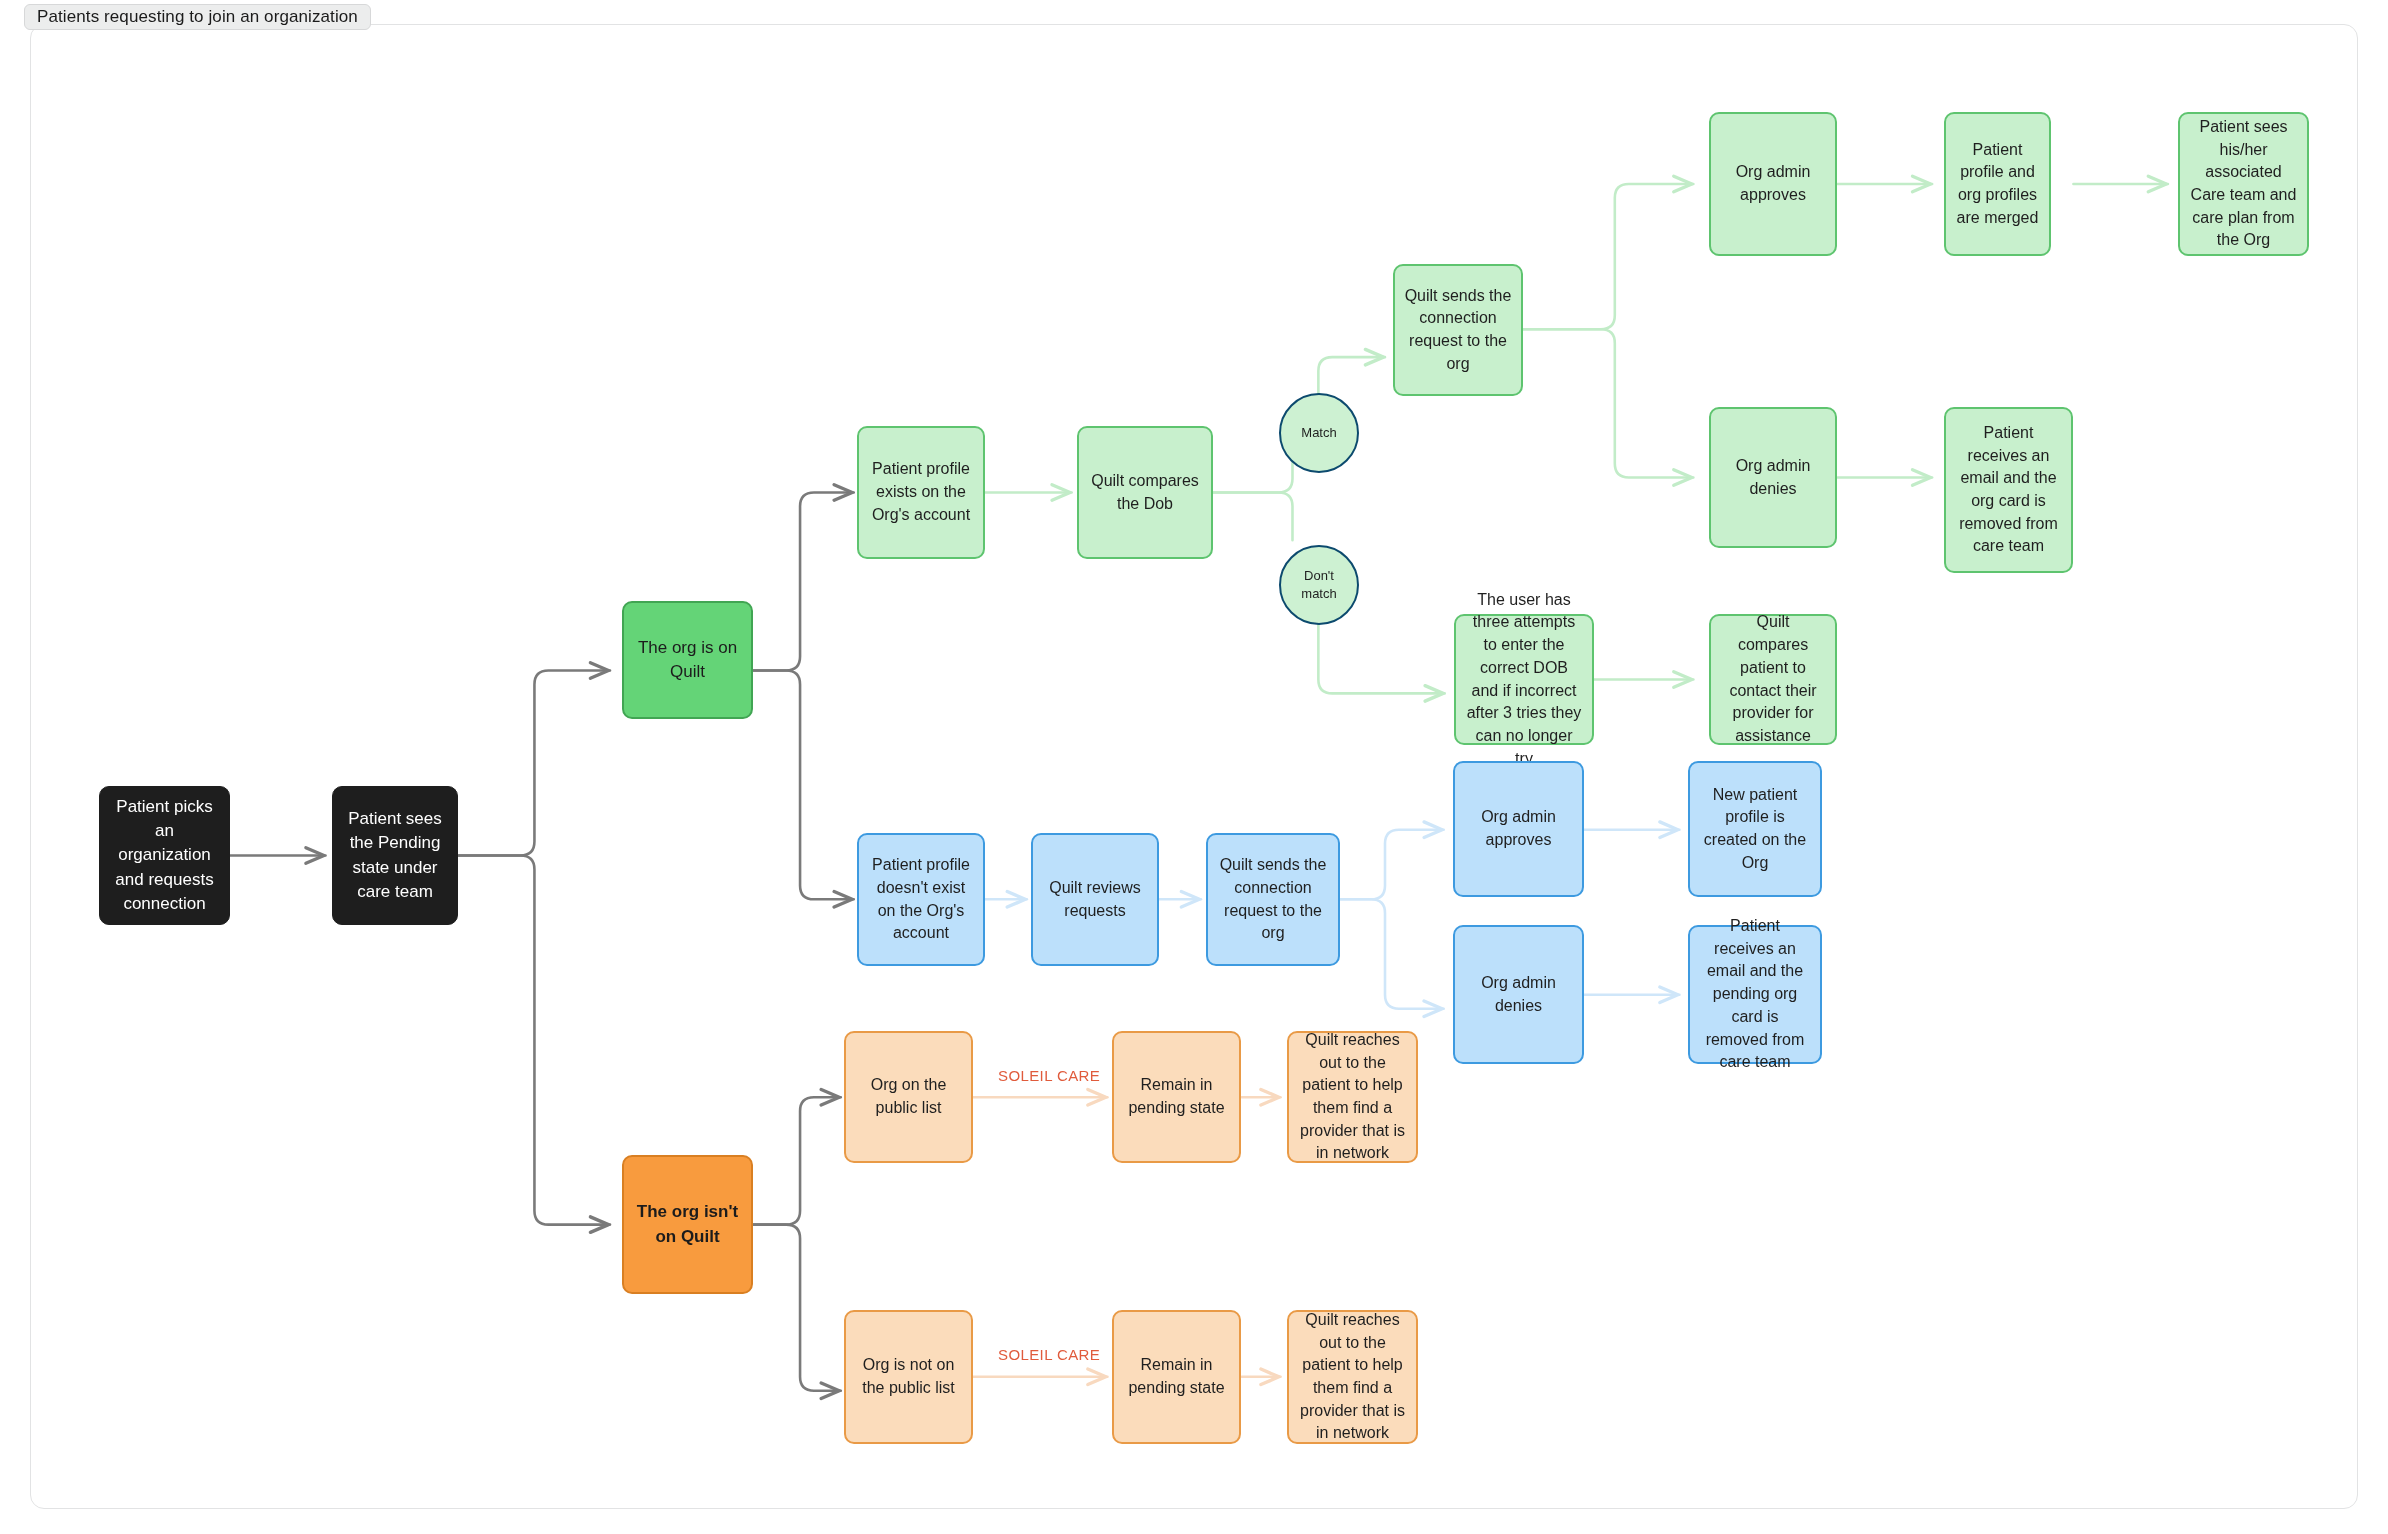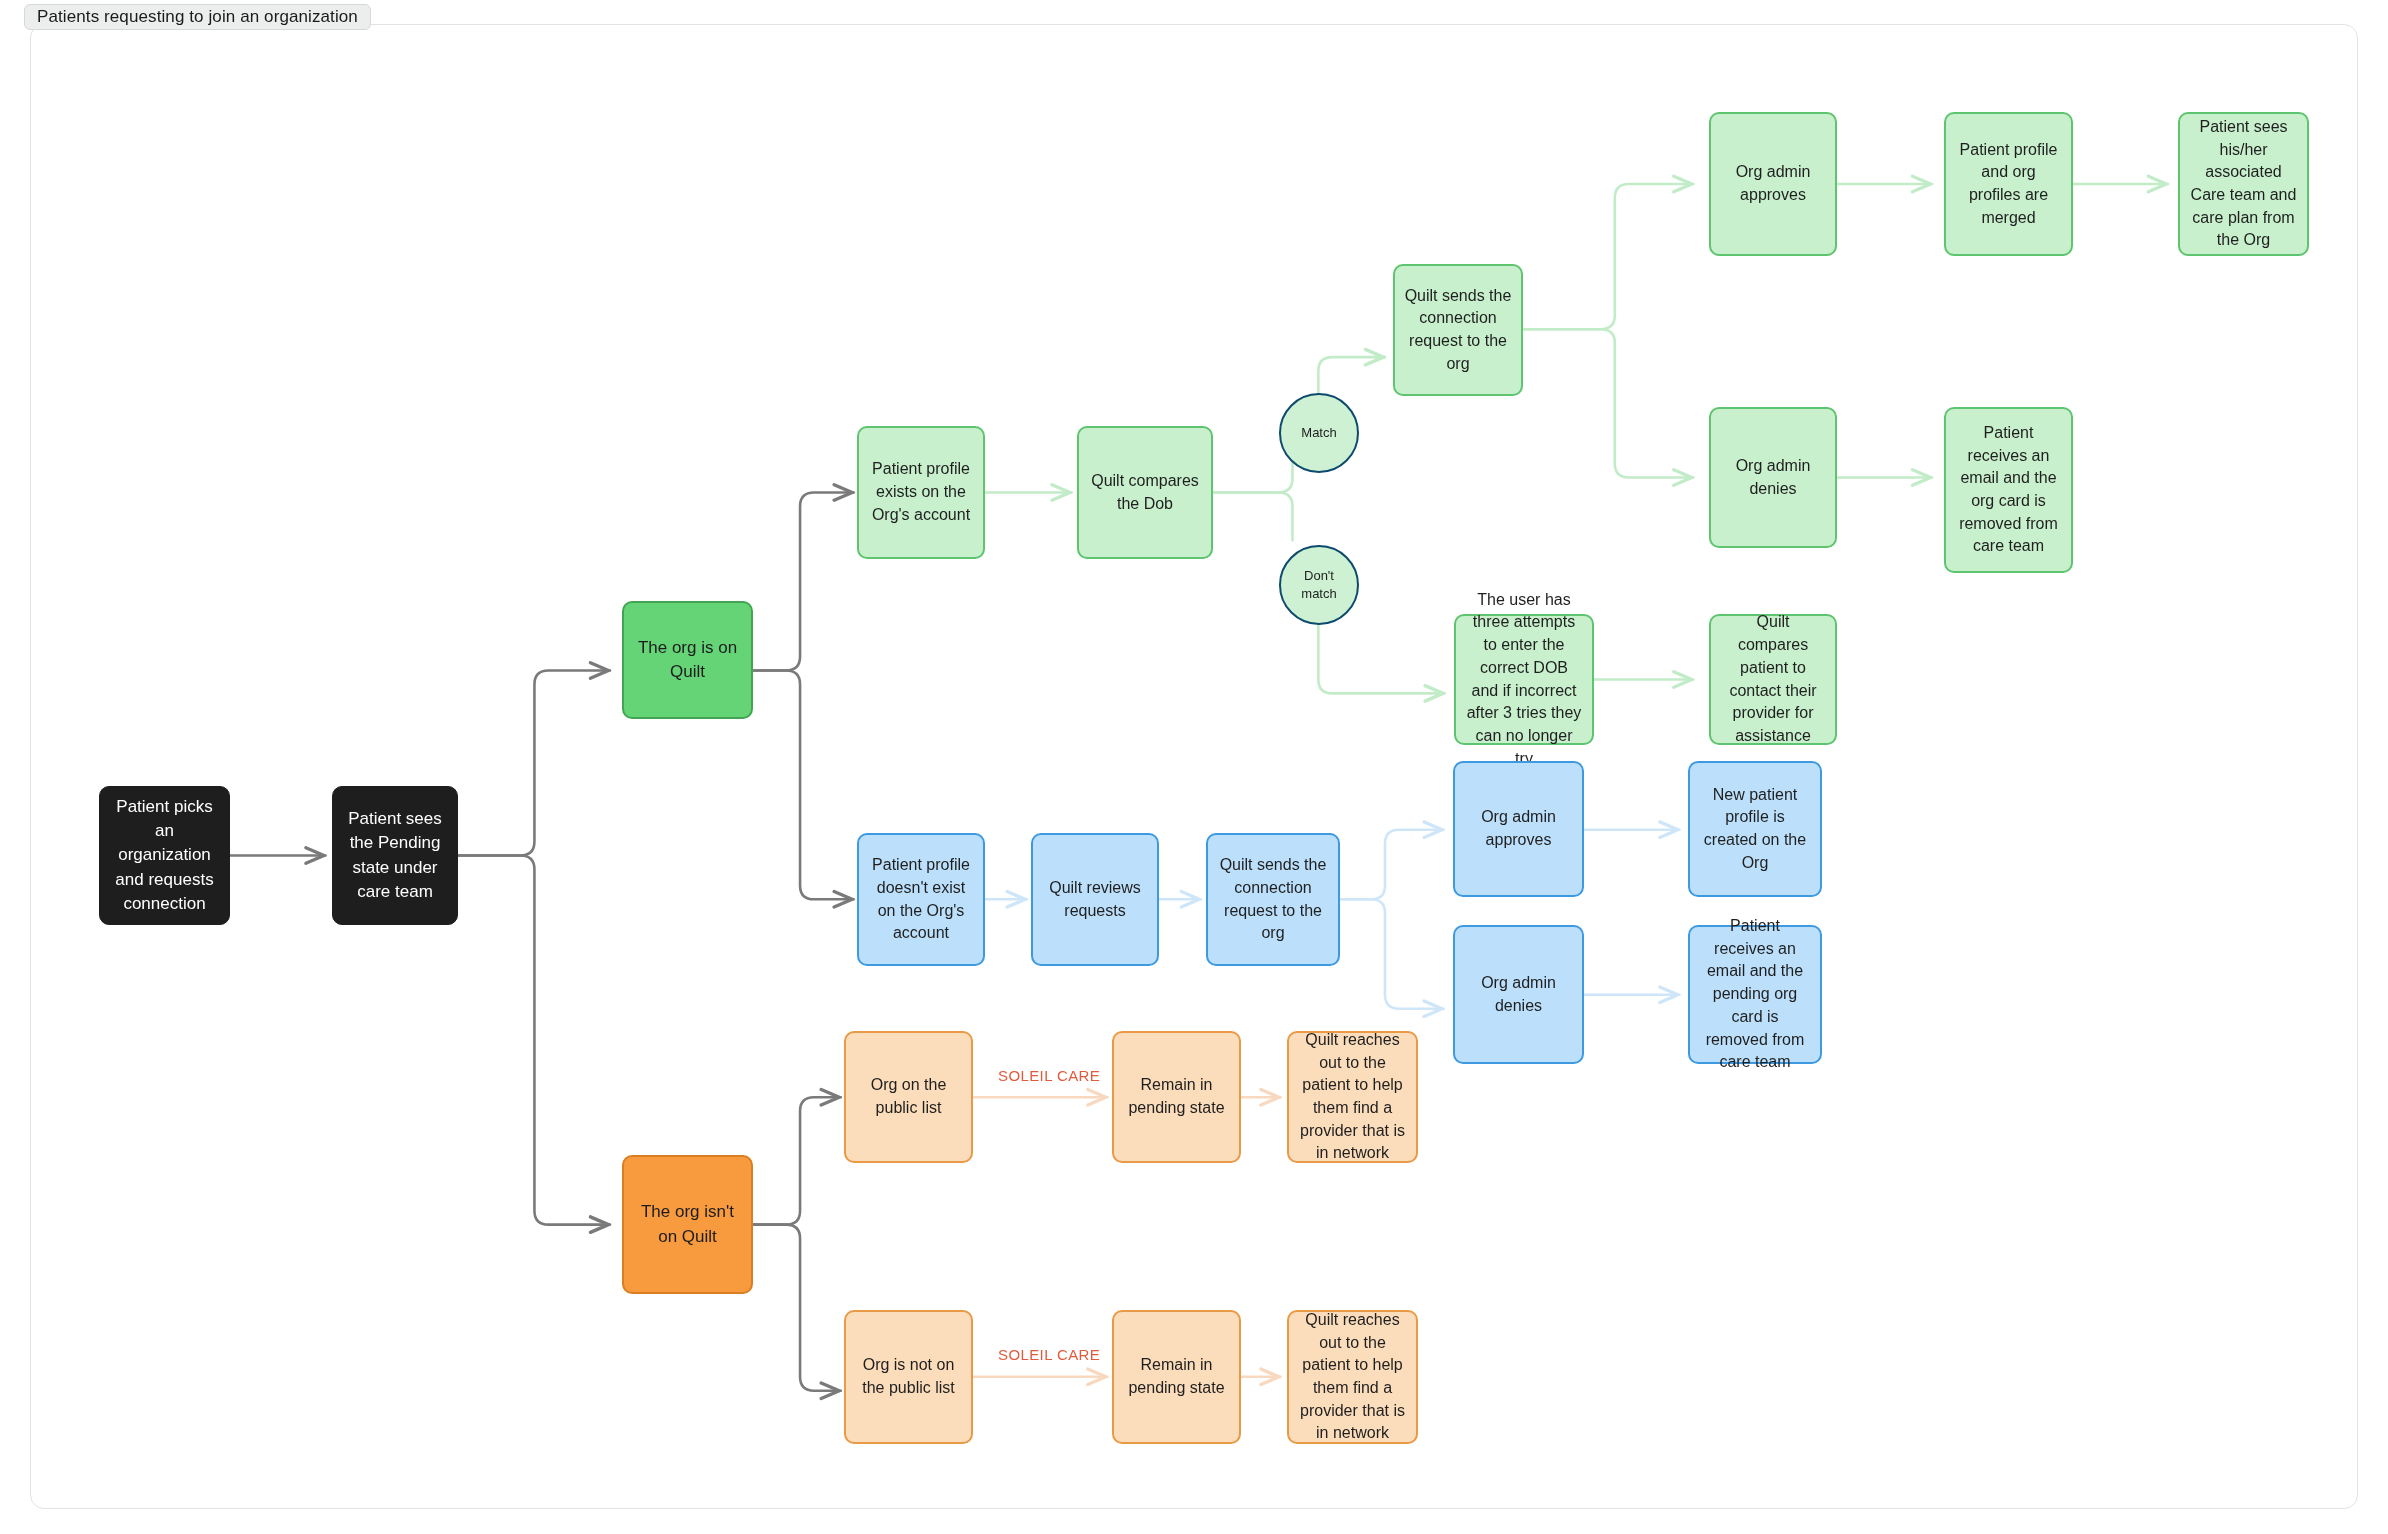--- a/index.html
+++ b/index.html
@@ -80,20 +80,21 @@
     background: #64d477;
     border: 2px solid #41a553;
     color: #1c1c1c;
     font-size: 17px;
   }
   .node.orange-solid {
     background: #f89b3e;
     border: 2px solid #d97f22;
     color: #1c1c1c;
     font-size: 17px;
+    font-weight: bold;
   }
   .node.green-light {
     background: #c8f0cd;
     border: 2px solid #5ec46f;
     color: #1f1f1f;
     font-size: 16px;
   }
   .node.blue-light {
     background: #bce0fb;
     border: 2px solid #3d9ae0;
@@ -239,21 +240,21 @@
   </div>
 
   <div class="node green-light" style="left:1393px; top:264px; width:130px; height:132px;">
     <span class="label">Quilt sends the connection request to the org</span>
   </div>
 
   <div class="node green-light" style="left:1709px; top:112px; width:128px; height:144px;">
     <span class="label">Org admin approves</span>
   </div>
 
-  <div class="node green-light" style="left:1944px; top:112px; width:129px; height:144px;">
+  <div class="node green-light" style="left:1944px; top:112px; width:107px; height:144px;">
     <span class="label">Patient profile and org profiles are merged</span>
   </div>
 
   <div class="node green-light" style="left:2178px; top:112px; width:131px; height:144px;">
     <span class="label">Patient sees his/her associated Care team and care plan from the Org</span>
   </div>
 
   <div class="node green-light" style="left:1709px; top:407px; width:128px; height:141px;">
     <span class="label">Org admin denies</span>
   </div>

